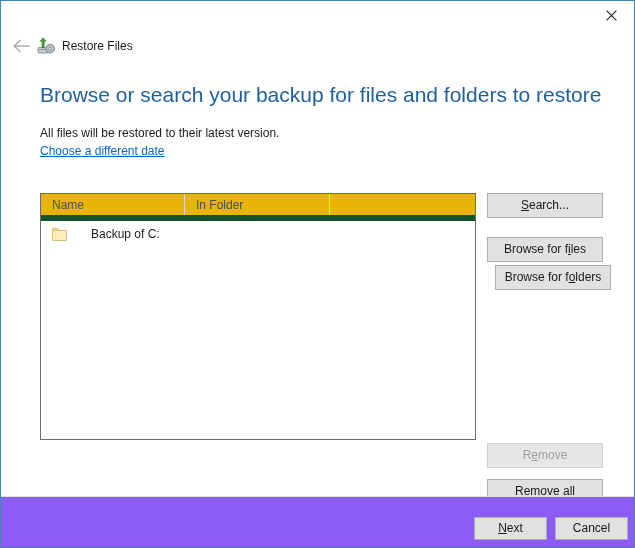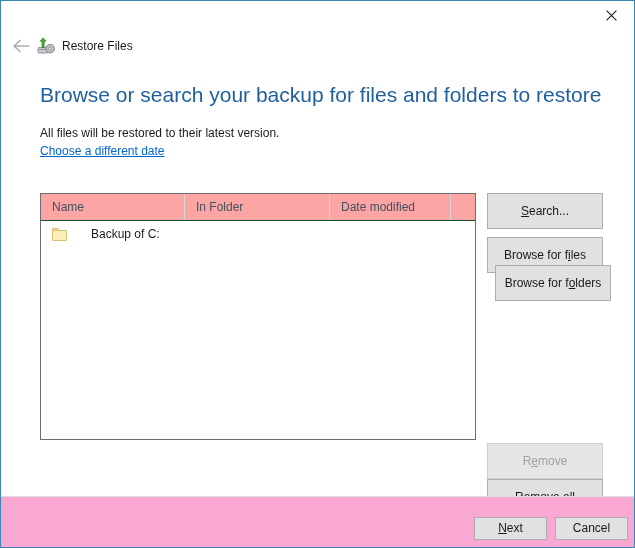--- a/index.html
+++ b/index.html
@@ -135,22 +135,22 @@
     height: 247px;
     box-sizing: border-box;
     border: 1px solid #6d6d6d;
     background: #ffffff;
     overflow: hidden;
   }
   #list-header {
     position: relative;
     height: 27px;
     box-sizing: border-box;
-    border-bottom: 1px solid #14532d;
-    background: #fca5a5;
+    border-bottom: 6px solid #14532d;
+    background: #eab308;
     display: flex;
   }
   .col-head {
     position: relative;
     box-sizing: border-box;
     font-size: 12px;
     color: #44515e;
     display: flex;
     align-items: center;
     padding-left: 11px;
@@ -217,21 +217,21 @@
   #side-buttons {
     position: absolute;
     left: 486px;
     top: 130px;
     width: 116px;
   }
   .btn {
     display: block;
     box-sizing: border-box;
     width: 116px;
-    height: 36px;
+    height: 25px;
     font-family: "Liberation Sans", sans-serif;
     font-size: 12px;
     color: #1a1a1a;
     background: #e1e1e1;
     border: 1px solid #adadad;
     cursor: default;
     padding: 0;
     line-height: 23px;
     text-align: center;
     white-space: nowrap;
@@ -249,21 +249,21 @@
 
   u.acc { text-decoration: underline; }
 
   
   #footer {
     position: absolute;
     left: 0;
     top: 495px;
     width: 633px;
     height: 51px;
-    background: #f9a8d4;
+    background: #8b5cf6;
     border-top: 1px solid #dfdfdf;
     box-sizing: border-box;
   }
   #btn-next {
     position: absolute;
     left: 473px;
     top: 20px;
     width: 73px;
     height: 23px;
     line-height: 21px;
@@ -319,21 +319,20 @@
     <div id="page-heading">Browse or search your backup for files and folders to restore</div>
 
     <div id="subtext">All files will be restored to their latest version.</div>
 
     <a id="date-link" href="#">Choose a different date</a>
 
     <div id="listview">
       <div id="list-header">
         <div class="col-head c0">Name</div>
         <div class="col-head c1">In Folder</div>
-        <div class="col-head c2">Date modified</div>
         <div class="col-head c3"></div>
       </div>
 
       <div id="list-rows">
         <div class="list-row">
           <div class="cell c0">
             <span class="folder-icon">
               <span class="tab"></span>
                 <span class="body"></span>
             </span>

